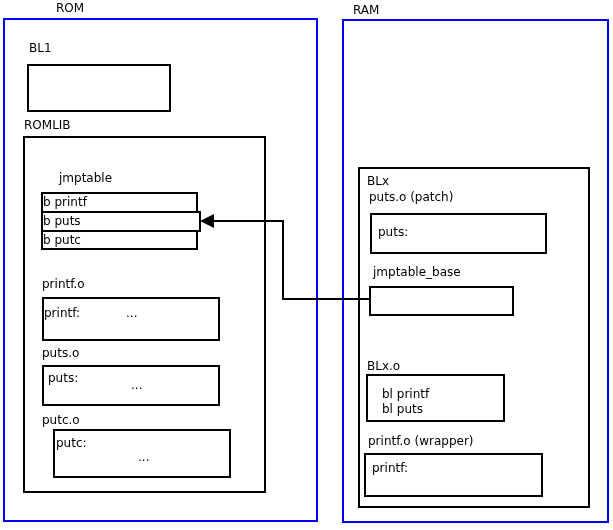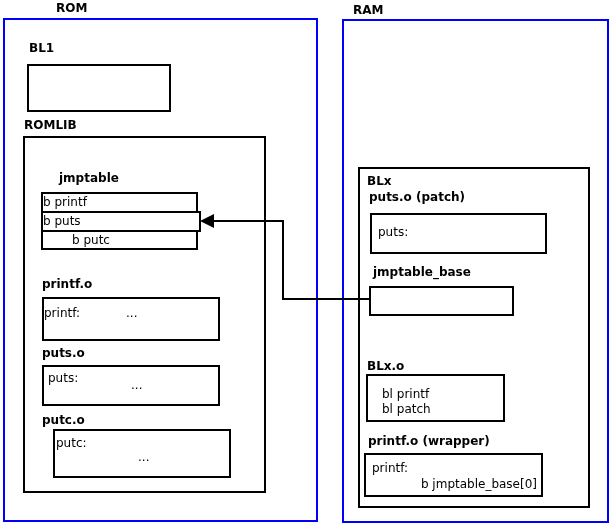--- a/index.html
+++ b/index.html
@@ -12,21 +12,21 @@
   .canvas {
     position: relative;
     width: 613px;
     height: 530px;
     background: var(--bg);
     font-family: "DejaVu Sans", "Liberation Sans", sans-serif;
     font-size: 12px;
     color: var(--line-black);
     overflow: hidden;
   }
-  .lbl { position: absolute; white-space: nowrap; line-height: 14px; font-weight: bold; }
+  .lbl { position: absolute; white-space: nowrap; line-height: 14px; }
   .frame {
     position: absolute;
     border: 2px solid var(--frame-blue);
     background: transparent;
   }
   .box {
     position: absolute;
     border: 2px solid var(--line-black);
     background: var(--bg);
   }
@@ -54,21 +54,21 @@
 
     <div class="lbl" style="left:29px; top:41px;text-align:right;">BL1</div>
     <div class="box" style="left:27px; top:64px; width:144px; height:48px;"></div>
 
     <div class="lbl" style="left:24px; top:118px;">ROMLIB</div>
     <div class="box" style="left:23px; top:136px; width:243px; height:357px; background:transparent;"></div>
 
     <div class="lbl" style="left:59px; top:171px;">jmptable</div>
     <div class="row" style="left:41px; top:192px; width:157px; height:21px;">b printf</div>
     <div class="row" style="left:41px; top:211px; width:160px; height:21px;">b puts</div>
-    <div class="row" style="left:41px; top:230px; width:157px; height:20px;padding-left:29px;">b putc</div>
+    <div class="row" style="left:41px; top:230px; width:157px; height:20px;">b putc</div>
 
     <div class="lbl" style="left:42px; top:277px;">printf.o</div>
     <div class="box" style="left:42px; top:297px; width:178px; height:44px;">
       <span class="entry" style="left:0px; top:7px;">printf:</span>
       <span class="entry" style="left:82px; top:7px;">...</span>
     </div>
 
     <div class="lbl" style="left:42px; top:346px;">puts.o</div>
     <div class="box" style="left:42px; top:365px; width:178px; height:41px;">
       <span class="entry" style="left:4px; top:4px;">puts:</span>
@@ -94,28 +94,27 @@
       <span class="entry" style="left:6px; top:10px;">puts:</span>
     </div>
 
     <div class="lbl" style="left:373px; top:265px;">jmptable_base</div>
     <div class="box" style="left:369px; top:286px; width:145px; height:30px;"></div>
 
     <div class="lbl" style="left:367px; top:359px;">BLx.o</div>
     <div class="box" style="left:366px; top:374px; width:139px; height:48px;">
       <div class="stack" style="left:14px; top:11px;">
         <div>bl printf</div>
-        <div>bl patch</div>
+        <div>bl puts</div>
       </div>
     </div>
 
     <div class="lbl" style="left:368px; top:434px;">printf.o (wrapper)</div>
     <div class="box" style="left:364px; top:453px; width:179px; height:44px;">
       <span class="entry" style="left:6px; top:6px;">printf:</span>
-      <span class="entry" style="right:4px; top:22px;">b jmptable_base[0]</span>
     </div>
   </div>
 
   <svg class="overlay" width="613" height="530" viewBox="0 0 613 530">
     <polyline class="arrow-line" points="369,299 283,299 283,221 212,221"></polyline>
     <polygon class="arrow-head" points="214,214 214,228 200,221"></polygon>
   </svg>
 
 </div>
 

